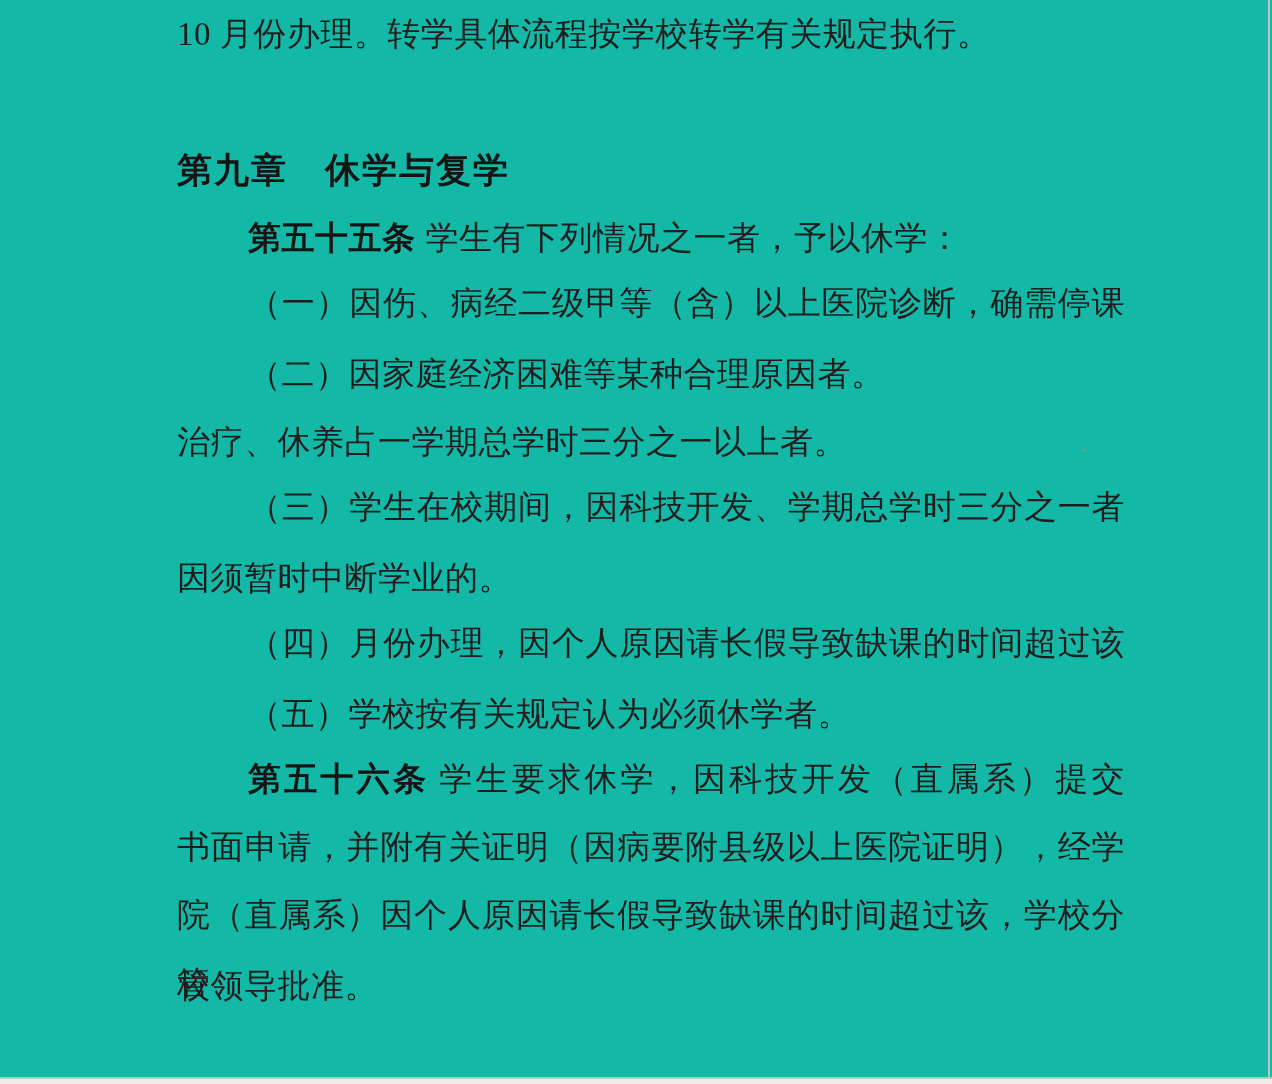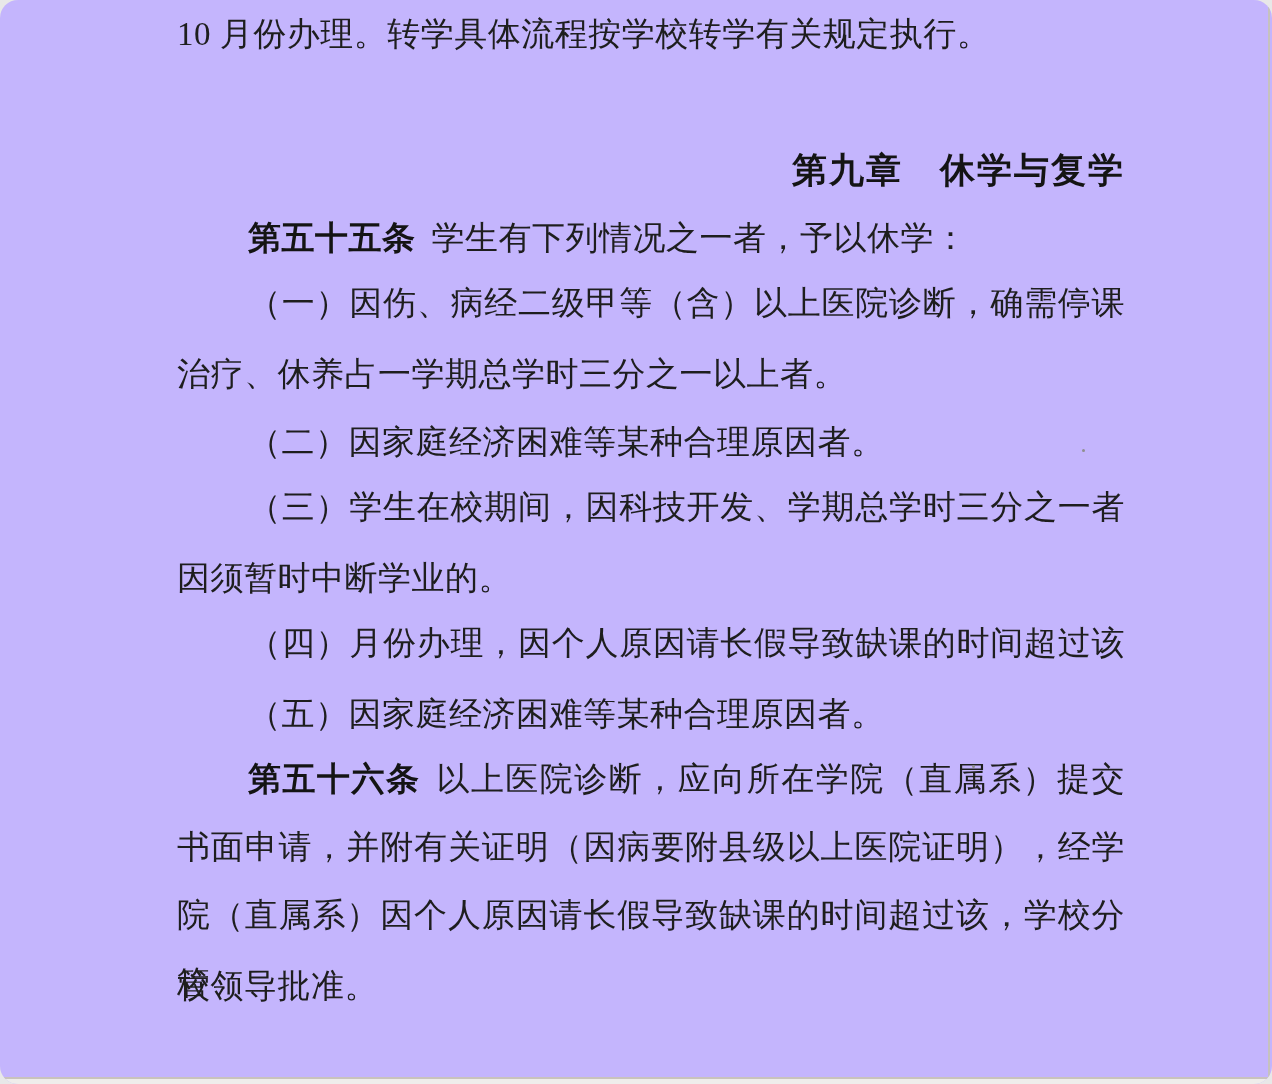--- a/index.html
+++ b/index.html
@@ -1,24 +1,23 @@
 <!DOCTYPE html>
 <html lang="zh"><head>
 <meta charset="utf-8">
 <style>
   html,body{margin:0;padding:0;}
   body{background:#e8e8e8;}
   .page{
     position:relative;
     width:1272px;height:1084px;
-    background:#c4b5fd;
+    background:#14b8a6;
     overflow:hidden;
     font-family:"Liberation Serif","DejaVu Serif",serif;
     color:#1e1e1e;
-    border-radius:18px;
   }
   .textblock{
     position:absolute;
     left:177px;top:0;
     width:948px;
   }
   .ln{
     height:68px;
     line-height:68px;
     font-size:33px;
@@ -31,28 +30,28 @@
     text-align:justify;
     text-align-last:justify;
     text-justify:inter-character;
     font-family:Liberation Mono, monospace;
   }
   .heading{
     font-family:"Liberation Sans","DejaVu Sans",sans-serif;
     font-weight:700;
     font-size:35px;
     letter-spacing:2px;
-    text-align:right;
+    text-align:left;
     color:#141414;
     padding-left:0;
   }
   .art-num{
     font-weight:700;
     color:#141414;
-    margin-right:16px;
+    margin-right:10px;
   }
   .scan-border-right{
     position:absolute;
     top:0;right:2px;
     width:2px;height:1084px;
     background:#c6c2be;
   }
   .scan-border-bottom{
     position:absolute;
     left:0;top:1077px;
@@ -83,34 +82,34 @@
     <div class="ln">10 月份办理。转学具体流程按学校转学有关规定执行。</div>
 
     <div class="ln"></div>
 
     <div class="ln heading">第九章　休学与复学</div>
 
     <div class="ln indent"><span class="art-num">第五十五条</span><span>学生有下列情况之一者，予以休学：</span></div>
 
     <div class="ln indent jfull">（一）因伤、病经二级甲等（含）以上医院诊断，确需停课</div>
 
+    <div class="ln indent">（二）因家庭经济困难等某种合理原因者。</div>
+
     <div class="ln">治疗、休养占一学期总学时三分之一以上者。</div>
-
-    <div class="ln indent">（二）因家庭经济困难等某种合理原因者。</div>
 
     <div class="ln indent jfull">（三）学生在校期间，因科技开发、学期总学时三分之一者</div>
 
     <div class="ln">因须暂时中断学业的。</div>
 
     <div class="ln indent jfull">（四）月份办理，因个人原因请长假导致缺课的时间超过该</div>
 
 
-    <div class="ln indent">（五）因家庭经济困难等某种合理原因者。</div>
+    <div class="ln indent">（五）学校按有关规定认为必须休学者。</div>
 
-    <div class="ln indent jfull"><span class="art-num">第五十六条</span><span>以上医院诊断，应向所在学院（直属系）提交</span></div>
+    <div class="ln indent jfull"><span class="art-num">第五十六条</span><span>学生要求休学，因科技开发（直属系）提交</span></div>
 
     <div class="ln jfull">书面申请，并附有关证明（因病要附县级以上医院证明），经学</div>
 
     <div class="ln jfull">院（直属系）因个人原因请长假导致缺课的时间超过该，学校分管</div>
 
     <div class="ln">校领导批准。</div>
 
   </div>
 
   <div class="scan-dot scan-dot-1"></div>

